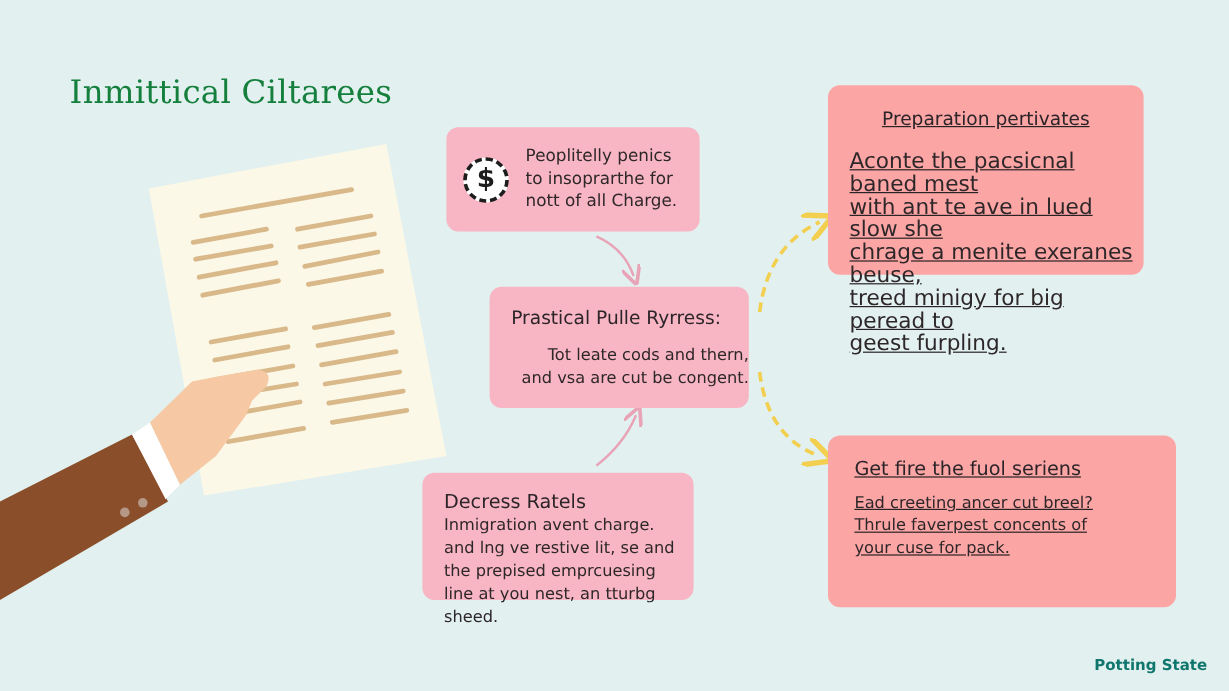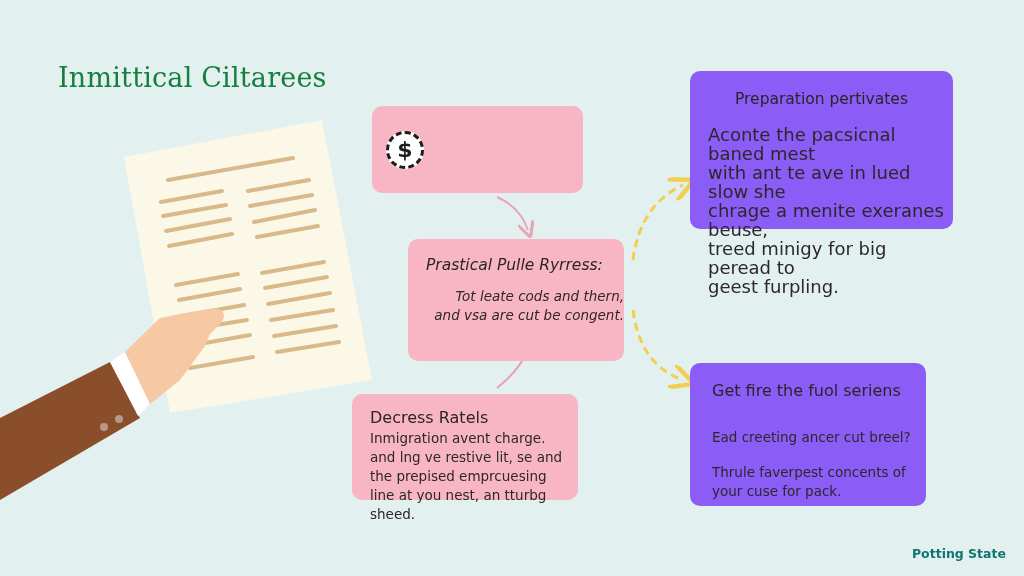--- a/index.html
+++ b/index.html
@@ -9,49 +9,49 @@
     font-family:"DejaVu Sans", sans-serif;
     color:#2a2326;
   }
   .title {
     position:absolute; left:58px; top:62px;
     font-family:"DejaVu Serif", serif; font-size:27px; color:#15803d;
     letter-spacing:0.2px;
   }
   .box { position:absolute; border-radius:10px; box-sizing:border-box; }
   .pink { background:#f8b6c4; }
-  .yellow { background:#8b5cf6; }
+  .yellow { background:#fca5a5;text-decoration:underline; }
   .box .hd { font-size:15.5px; color:#2b2428; }
   .box .tx { font-size:13.5px; line-height:19px; color:#2e2729; }
 
   #b1 { left:372px; top:106px; width:211px; height:87px; display:flex; align-items:center; padding-left:14px; }
   #b1 .coin {
     width:38px; height:38px; border-radius:50%; background:#fff;
     border:3px dashed #1d1d1d; box-sizing:border-box;
     display:flex; align-items:center; justify-content:center;
     font-size:22px; font-weight:bold; color:#1d1d1d; flex:none;
   }
   #b1 .tx { margin-left:14px; font-size:14px; line-height:19px; }
 
-  #b2 { left:408px; top:239px; width:216px; height:122px; padding:17px 0 0 18px;font-style:italic; }
+  #b2 { left:408px; top:239px; width:216px; height:101px; padding:17px 0 0 18px; }
   #b2 .hd { font-size:15.5px; }
   #b2 .tx { margin-top:13px;text-align:right; }
 
   #b3 { left:352px; top:394px; width:226px; height:106px; padding:14px 0 0 18px; }
   #b3 .hd { font-size:16px; margin-bottom:2px; }
   #b3 .tx { line-height:19px; }
 
   #y1 { left:690px; top:71px; width:263px; height:158px; padding:19px 0 0 18px; }
   #y1 .hd { text-align:center; margin-left:-18px; font-size:15.5px; }
   #y1 .tx { margin-top:17px; font-size:18px; line-height:19px; }
 
-  #y2 { left:690px; top:363px; width:236px; height:143px; padding:18px 0 0 22px; }
+  #y2 { left:690px; top:363px; width:290px; height:143px; padding:18px 0 0 22px; }
   #y2 .hd { font-size:16px; }
-  #y2 .tx1 { margin-top:28px; }
-  #y2 .tx2 { margin-top:16px; }
+  #y2 .tx1 { margin-top:10px; }
+  #y2 .tx2 { margin-top:0; }
 
   .footer {
     position:absolute; right:18px; top:546px;
     font-size:12.5px; font-weight:bold; color:#0f766e;
   }
   svg.overlay { position:absolute; left:0; top:0; }
 </style>
 </head>
 <body>
 
@@ -103,20 +103,23 @@
     </marker>
   </defs>
   <path d="M497,197 Q520,207 528,230" fill="none" stroke="#e9a3b6" stroke-width="2" marker-end="url(#mp)"></path>
   <path d="M497,388 Q520,370 530,346" fill="none" stroke="#e9a3b6" stroke-width="2" marker-end="url(#mp)"></path>
   <path d="M633,260 Q640,205 683,185" fill="none" stroke="#f2cf4f" stroke-width="3" stroke-dasharray="8,5" marker-end="url(#my)"></path>
   <path d="M633,310 Q640,365 683,380" fill="none" stroke="#f2cf4f" stroke-width="3" stroke-dasharray="8,5" marker-end="url(#my)"></path>
 </svg>
 
 <div id="b1" class="box pink">
   <div class="coin">$</div>
+  <div class="tx" style="white-space:pre-line">Peoplitelly penics
+to insoprarthe for
+nott of all Charge.</div>
 </div>
 
 <div id="b2" class="box pink">
   <div class="hd">Prastical Pulle Ryrress:</div>
   <div class="tx" style="white-space:pre-line">Tot leate cods and thern,
 and vsa are cut be congent.</div>
 </div>
 
 <div id="b3" class="box pink">
   <div class="hd">Decress Ratels</div>

